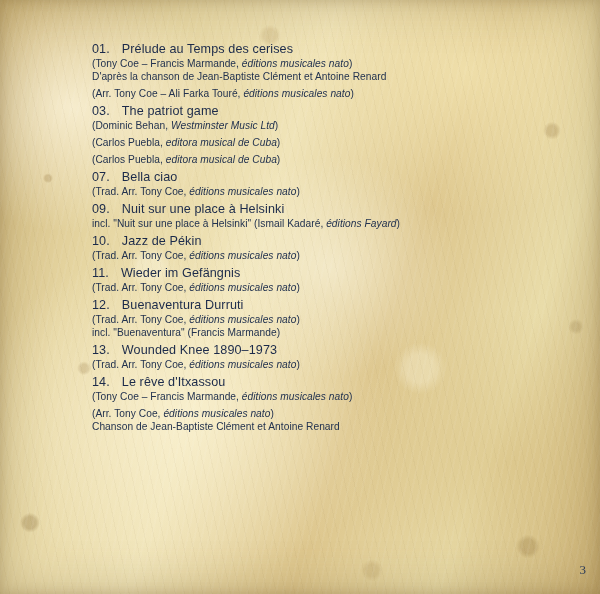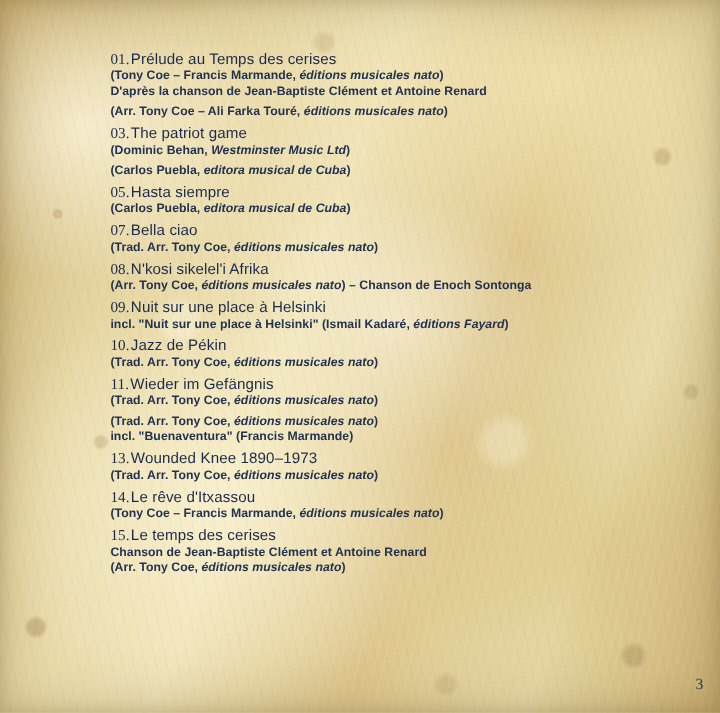--- a/index.html
+++ b/index.html
@@ -70,30 +70,28 @@
     margin-bottom: 4px;
   }
   .track-title {
     color: #1b2a4a;
     font-size: 12.6px;
     line-height: 15px;
     letter-spacing: 0.1px;
     white-space: nowrap;
   }
   .track-title .num {
-    margin-right: 1px;
-    font-family: Liberation Serif, serif;
+    margin-right: 12px;
   }
   .track-sub {
     color: #22324f;
     font-size: 10.2px;
     line-height: 13px;
     letter-spacing: 0.05px;
     white-space: nowrap;
-    font-weight: bold;
   }
   .track-sub em { font-style: italic; }
   .page-number {
     position: absolute;
     right: 14px;
     bottom: 16px;
     color: #2a3a58;
     font-size: 13px;
     font-family: "Liberation Serif", serif;
   }
@@ -116,58 +114,53 @@
         <div class="track-sub"><span>(Arr. Tony Coe – Ali Farka Touré, </span><em>éditions musicales nato</em><span>)</span></div>
       </div>
       <div class="track">
         <div class="track-title"><span class="num">03.</span><span>The patriot game</span></div>
         <div class="track-sub"><span>(Dominic Behan, </span><em>Westminster Music Ltd</em><span>)</span></div>
       </div>
       <div class="track">
         <div class="track-sub"><span>(Carlos Puebla, </span><em>editora musical de Cuba</em><span>)</span></div>
       </div>
       <div class="track">
-        <div class="track-title"><span class="num">05.</span><span>Hasta siempre</span></div>
         <div class="track-sub"><span>(Carlos Puebla, </span><em>editora musical de Cuba</em><span>)</span></div>
       </div>
       <div class="track">
       </div>
       <div class="track">
         <div class="track-title"><span class="num">07.</span><span>Bella ciao</span></div>
         <div class="track-sub"><span>(Trad. Arr. Tony Coe, </span><em>éditions musicales nato</em><span>)</span></div>
-      </div>
-      <div class="track">
-        <div class="track-title"><span class="num">08.</span><span>N'kosi sikelel'i Afrika</span></div>
-        <div class="track-sub"><span>(Arr. Tony Coe, </span><em>éditions musicales nato</em><span>) – Chanson de Enoch Sontonga</span></div>
       </div>
       <div class="track">
         <div class="track-title"><span class="num">09.</span><span>Nuit sur une place à Helsinki</span></div>
         <div class="track-sub"><span>incl. "Nuit sur une place à Helsinki" (Ismail Kadaré, </span><em>éditions Fayard</em><span>)</span></div>
       </div>
       <div class="track">
         <div class="track-title"><span class="num">10.</span><span>Jazz de Pékin</span></div>
         <div class="track-sub"><span>(Trad. Arr. Tony Coe, </span><em>éditions musicales nato</em><span>)</span></div>
       </div>
       <div class="track">
         <div class="track-title"><span class="num">11.</span><span>Wieder im Gefängnis</span></div>
         <div class="track-sub"><span>(Trad. Arr. Tony Coe, </span><em>éditions musicales nato</em><span>)</span></div>
       </div>
       <div class="track">
+        <div class="track-title"><span class="num">12.</span><span>Buenaventura Durruti</span></div>
         <div class="track-sub"><span>(Trad. Arr. Tony Coe, </span><em>éditions musicales nato</em><span>)</span></div>
         <div class="track-sub"><span>incl. "Buenaventura" (Francis Marmande)</span></div>
       </div>
       <div class="track">
         <div class="track-title"><span class="num">13.</span><span>Wounded Knee 1890–1973</span></div>
         <div class="track-sub"><span>(Trad. Arr. Tony Coe, </span><em>éditions musicales nato</em><span>)</span></div>
       </div>
       <div class="track">
         <div class="track-title"><span class="num">14.</span><span>Le rêve d'Itxassou</span></div>
         <div class="track-sub"><span>(Tony Coe – Francis Marmande, </span><em>éditions musicales nato</em><span>)</span></div>
       </div>
       <div class="track">
-        <div class="track-title"><span class="num">15.</span><span>Le temps des cerises</span></div>
+        <div class="track-sub"><span>(Arr. Tony Coe, </span><em>éditions musicales nato</em><span>)</span></div>
         <div class="track-sub"><span>Chanson de Jean-Baptiste Clément et Antoine Renard</span></div>
-        <div class="track-sub"><span>(Arr. Tony Coe, </span><em>éditions musicales nato</em><span>)</span></div>
       </div>
     </div>
 
   <div class="page-number">3</div>
 </div>
 
 </body></html>

